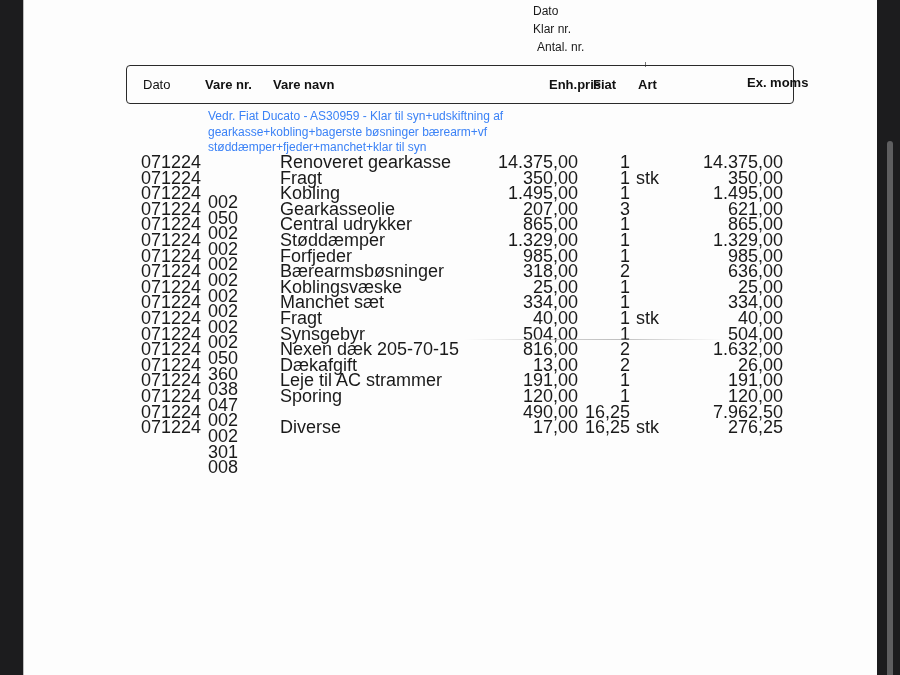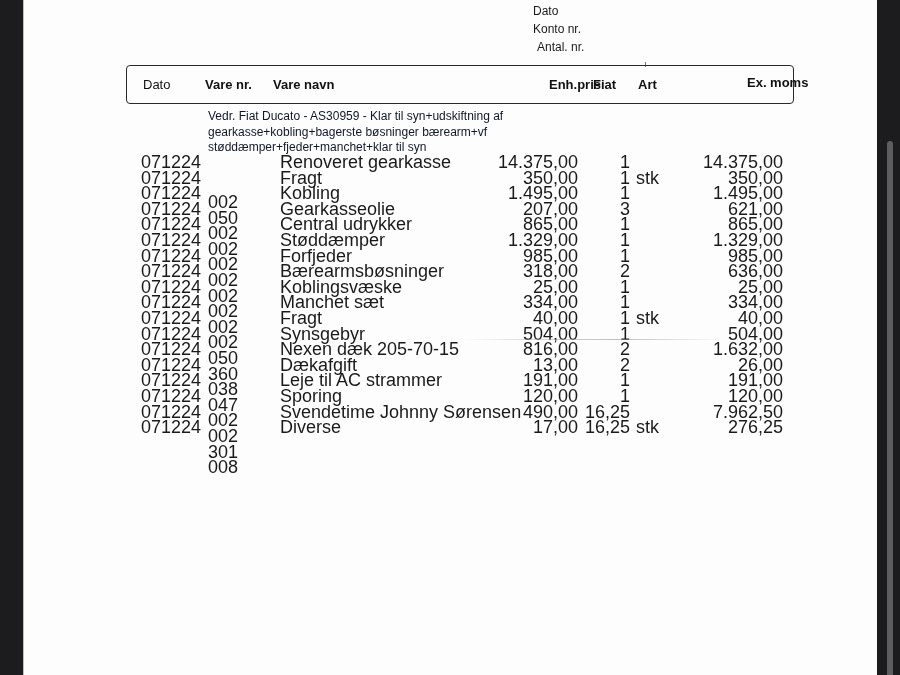--- a/index.html
+++ b/index.html
@@ -73,21 +73,21 @@
     }
     .hcol.bold { font-weight: bold; }
 
     .description {
       position: absolute;
       left: 184px;
       top: 109px;
       width: 330px;
       font-size: 12px;
       line-height: 15.5px;
-      color: #0f172a;
+      color: #3b82f6;
     }
 
     .rows {
       position: absolute;
       left: 0;
       top: 155px;
       width: 853px;
       font-size: 18px;
       color: #1a1a1a;
     }
@@ -128,21 +128,21 @@
   </style>
 </head>
 <body>
 
 <div class="frame">
   <div class="page">
 
     <div class="meta">
       <span class="meta-label" style="left:509px; top:4px;">Dato</span>
 
-      <span class="meta-label" style="left:509px; top:22px;">Konto nr.</span>
+      <span class="meta-label" style="left:509px; top:22px;">Klar nr.</span>
 
       <span class="meta-label" style="left:513px; top:40px;">Antal. nr.</span>
       <span class="meta-value" style="top: 40px; left: auto; right: 76px;"></span>
     </div>
 
     <div class="tick-mark"></div>
 
     <div class="header-box">
       <span class="hcol" style="left:16px;">Dato</span>
       <span class="hcol bold" style="left:78px;">Vare nr.</span>
@@ -296,21 +296,20 @@
           <span class="cell c-vare">002</span>
           <span class="cell c-navn">Sporing</span>
           <span class="cell c-pris">120,00</span>
           <span class="cell c-antal">1</span>
           <span class="cell c-art"></span>
           <span class="cell c-moms">120,00</span>
         </div>
         <div class="row">
           <span class="cell c-dato">071224</span>
           <span class="cell c-vare">301</span>
-          <span class="cell c-navn">Svendetime Johnny Sørensen</span>
           <span class="cell c-pris">490,00</span>
           <span class="cell c-antal">16,25</span>
           <span class="cell c-art"></span>
           <span class="cell c-moms">7.962,50</span>
         </div>
         <div class="row">
           <span class="cell c-dato">071224</span>
           <span class="cell c-vare">008</span>
           <span class="cell c-navn">Diverse</span>
           <span class="cell c-pris">17,00</span>

